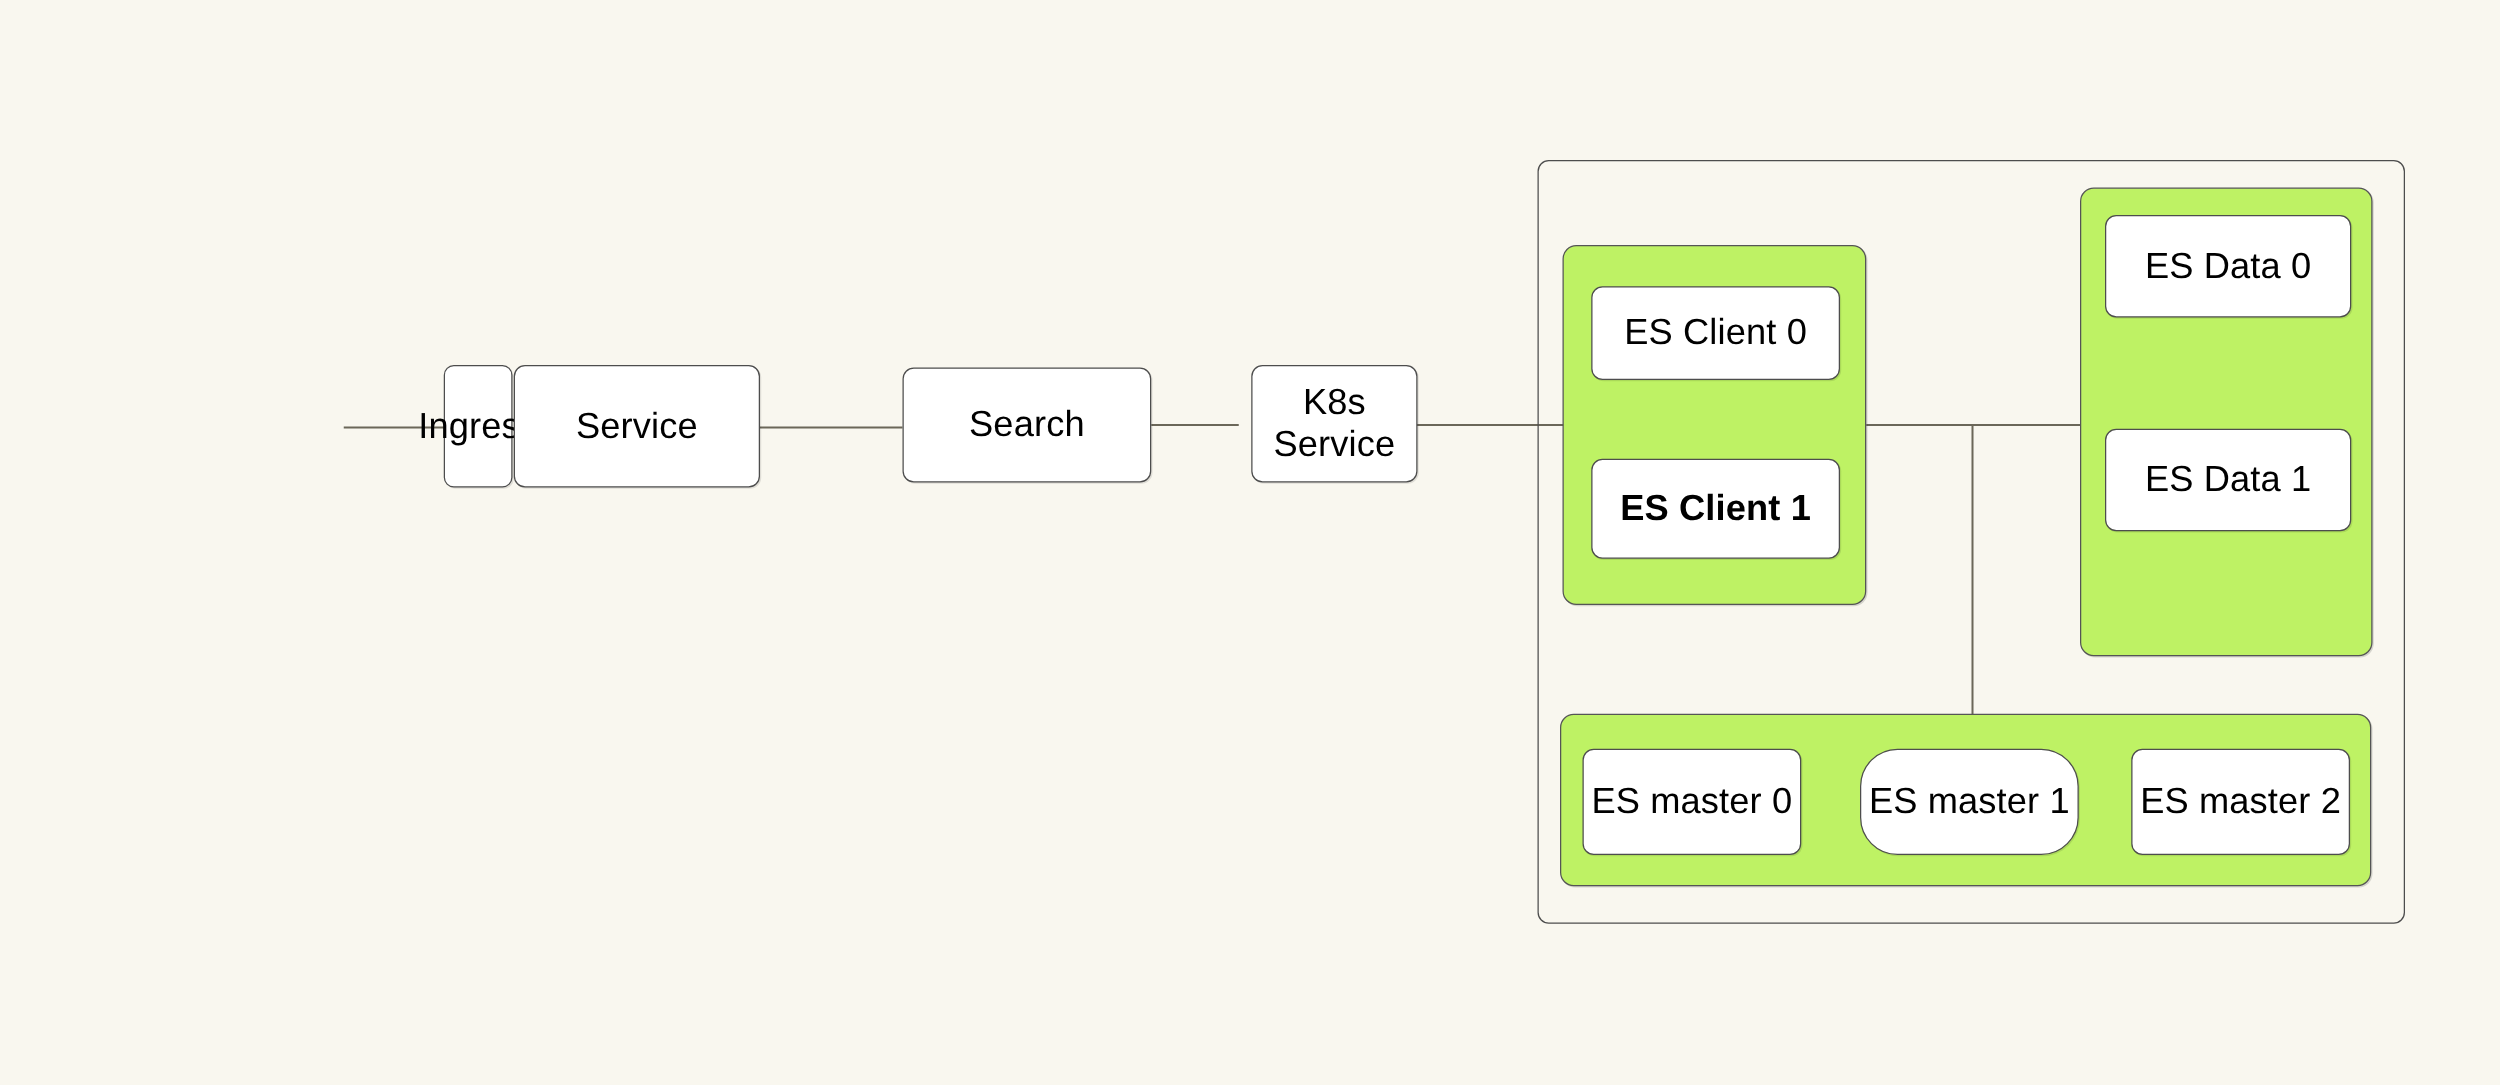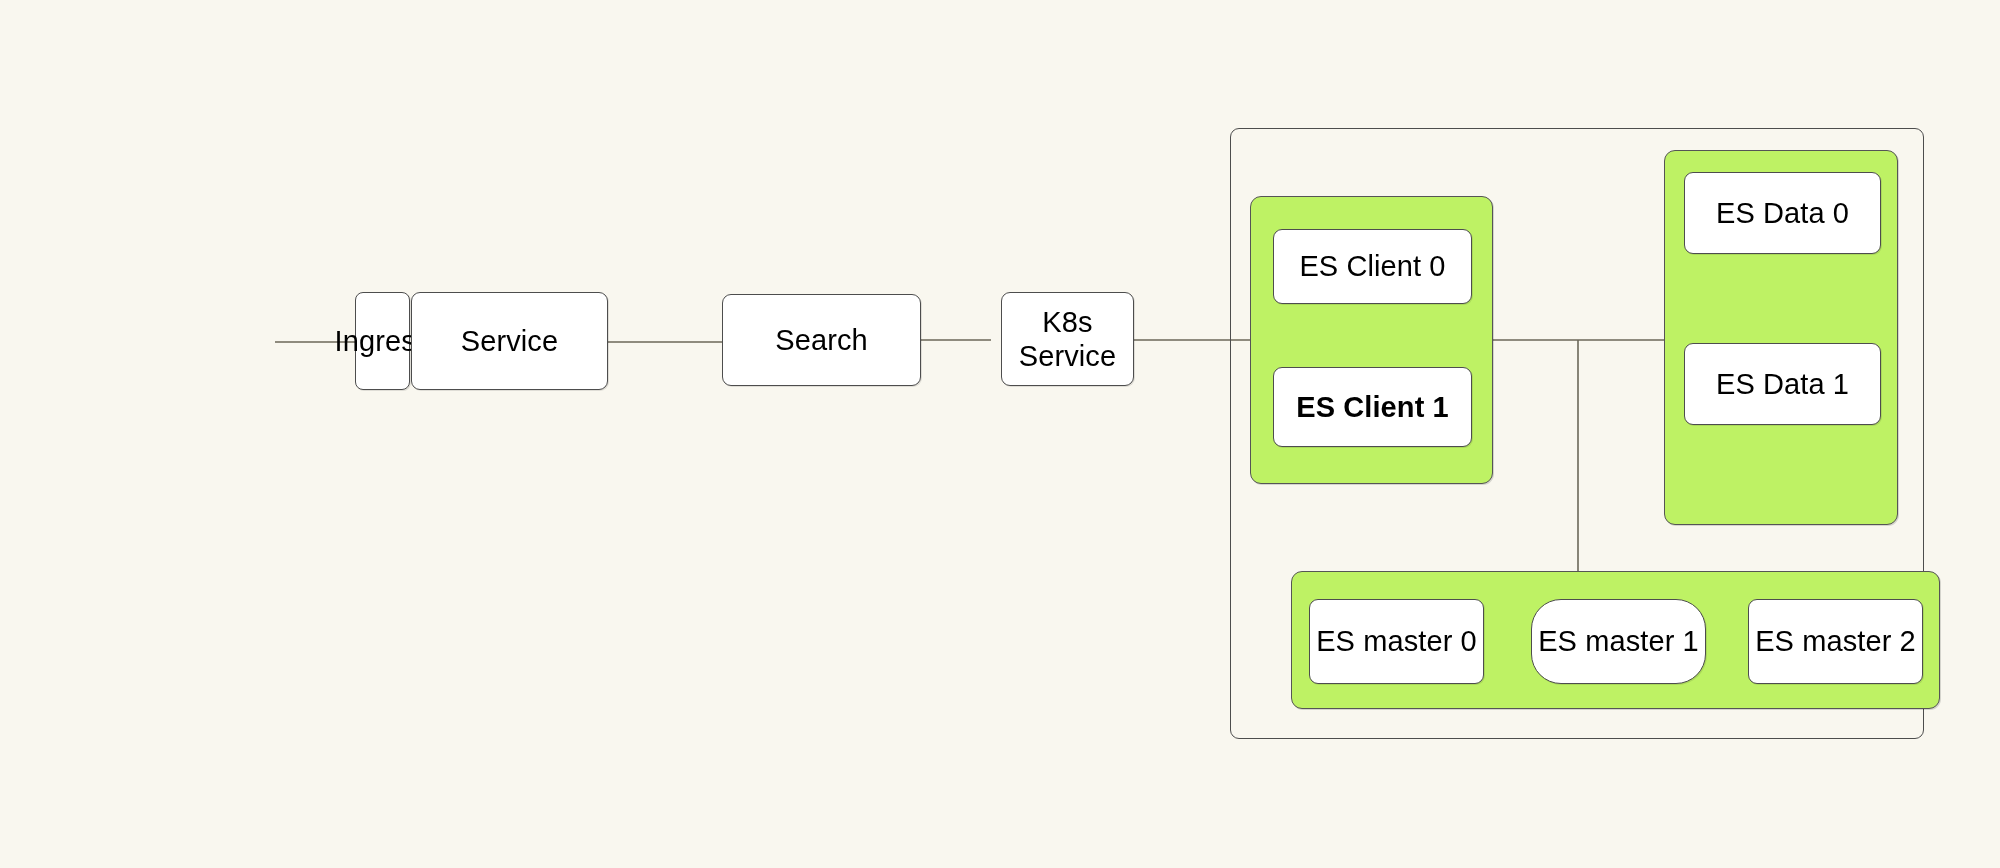--- a/index.html
+++ b/index.html
@@ -129,21 +129,21 @@
 
   <div class="group" style="left:1664px; top:150px; width:234px; height:375px;">
     <div class="node" style="left:19px; top:21px; width:197px; height:82px;">
       <span class="lbl">ES Data 0</span>
     </div>
     <div class="node" style="left:19px; top:144px; width:197px; height:82px;margin-top:48px;">
       <span class="lbl">ES Data 1</span>
     </div>
   </div>
 
-  <div class="group" style="left:1291px; top:571px; width:649px; height:138px;">
+  <div class="group" style="left:1248px; top:571px; width:649px; height:138px;">
     <div class="node" style="left:17px; top:27px; width:175px; height:85px;">
       <span class="lbl">ES master 0</span>
     </div>
     <div class="node" style="left:239px; top:27px; width:175px; height:85px;border-radius:30px;">
       <span class="lbl">ES master 1</span>
     </div>
     <div class="node" style="left:456px; top:27px; width:175px; height:85px;">
       <span class="lbl">ES master 2</span>
     </div>
   </div>

